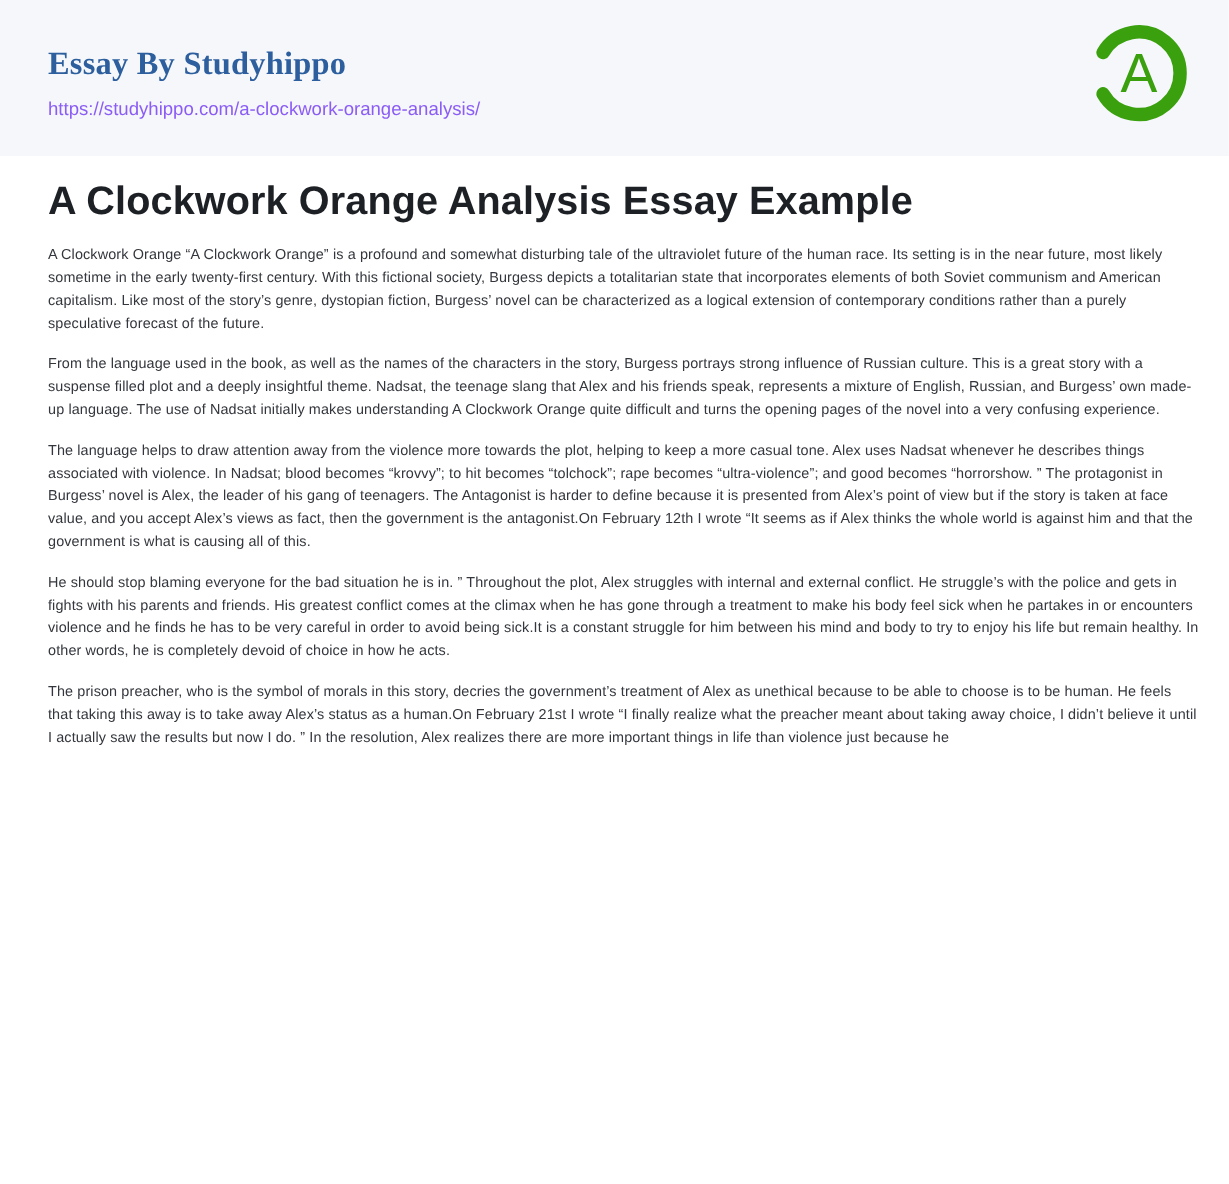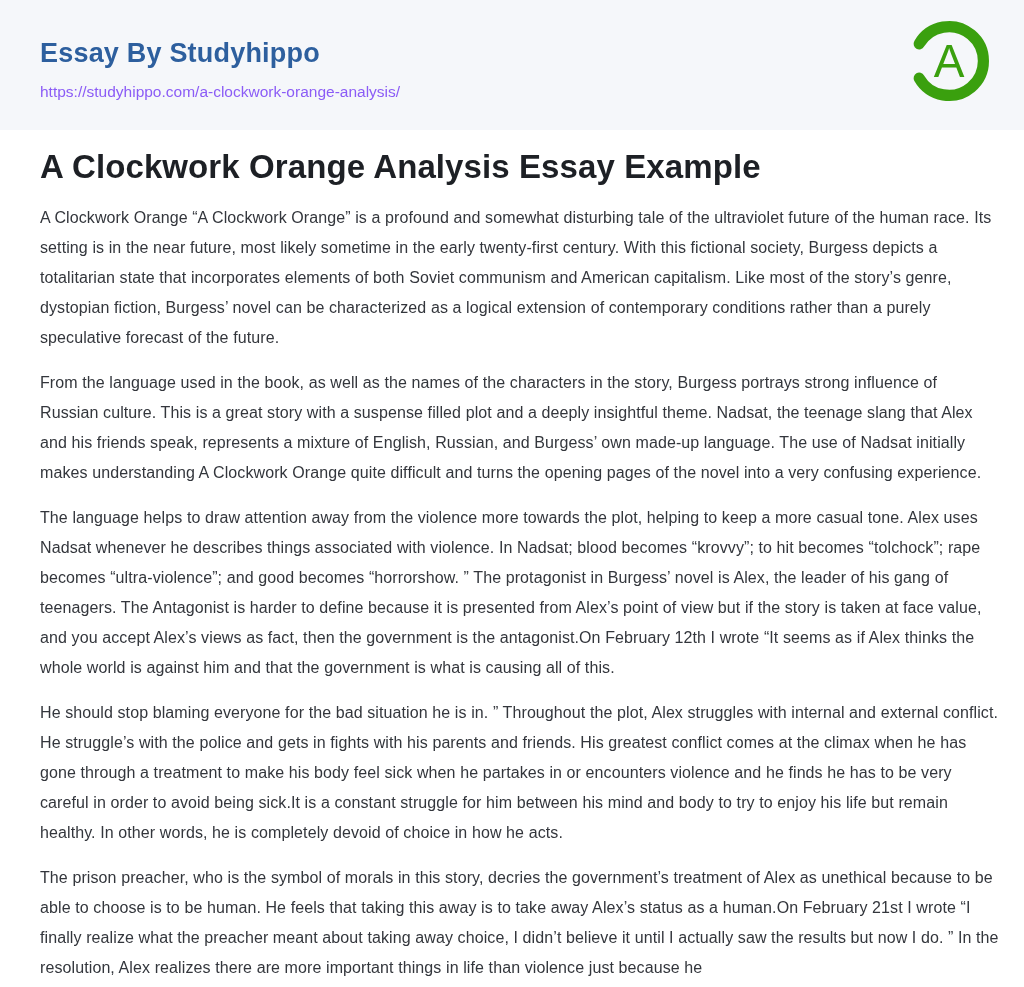--- a/index.html
+++ b/index.html
@@ -20,20 +20,21 @@
   .header-text {
     position: absolute;
     left: 40px;
     top: 38px;
   }
   .brand-title {
     font-size: 27px;
     font-weight: bold;
     color: #2d5f9e;
     letter-spacing: 0.2px;
+    font-family: Liberation Serif, serif;
   }
   .brand-url {
     display: inline-block;
     margin-top: 14px;
     font-size: 15.5px;
     color: #8b5cf6;
     text-decoration: none;
   }
   .logo {
     position: absolute;
@@ -59,22 +60,22 @@
     padding: 18px 25px 0 40px;
   }
   .article-title {
     font-size: 33px;
     font-weight: bold;
     color: #1d2025;
     letter-spacing: 0.1px;
     margin-bottom: 17px;
   }
   .essay-body p {
-    font-size: 16px;
-    line-height: 30px;
+    font-size: 12px;
+    line-height: 19px;
     color: #33363c;
     margin-bottom: 15px;
     letter-spacing: 0.1px;
   }
 </style>
 </head>
 <body>
 
 <div class="header">
   <div class="header-text">

